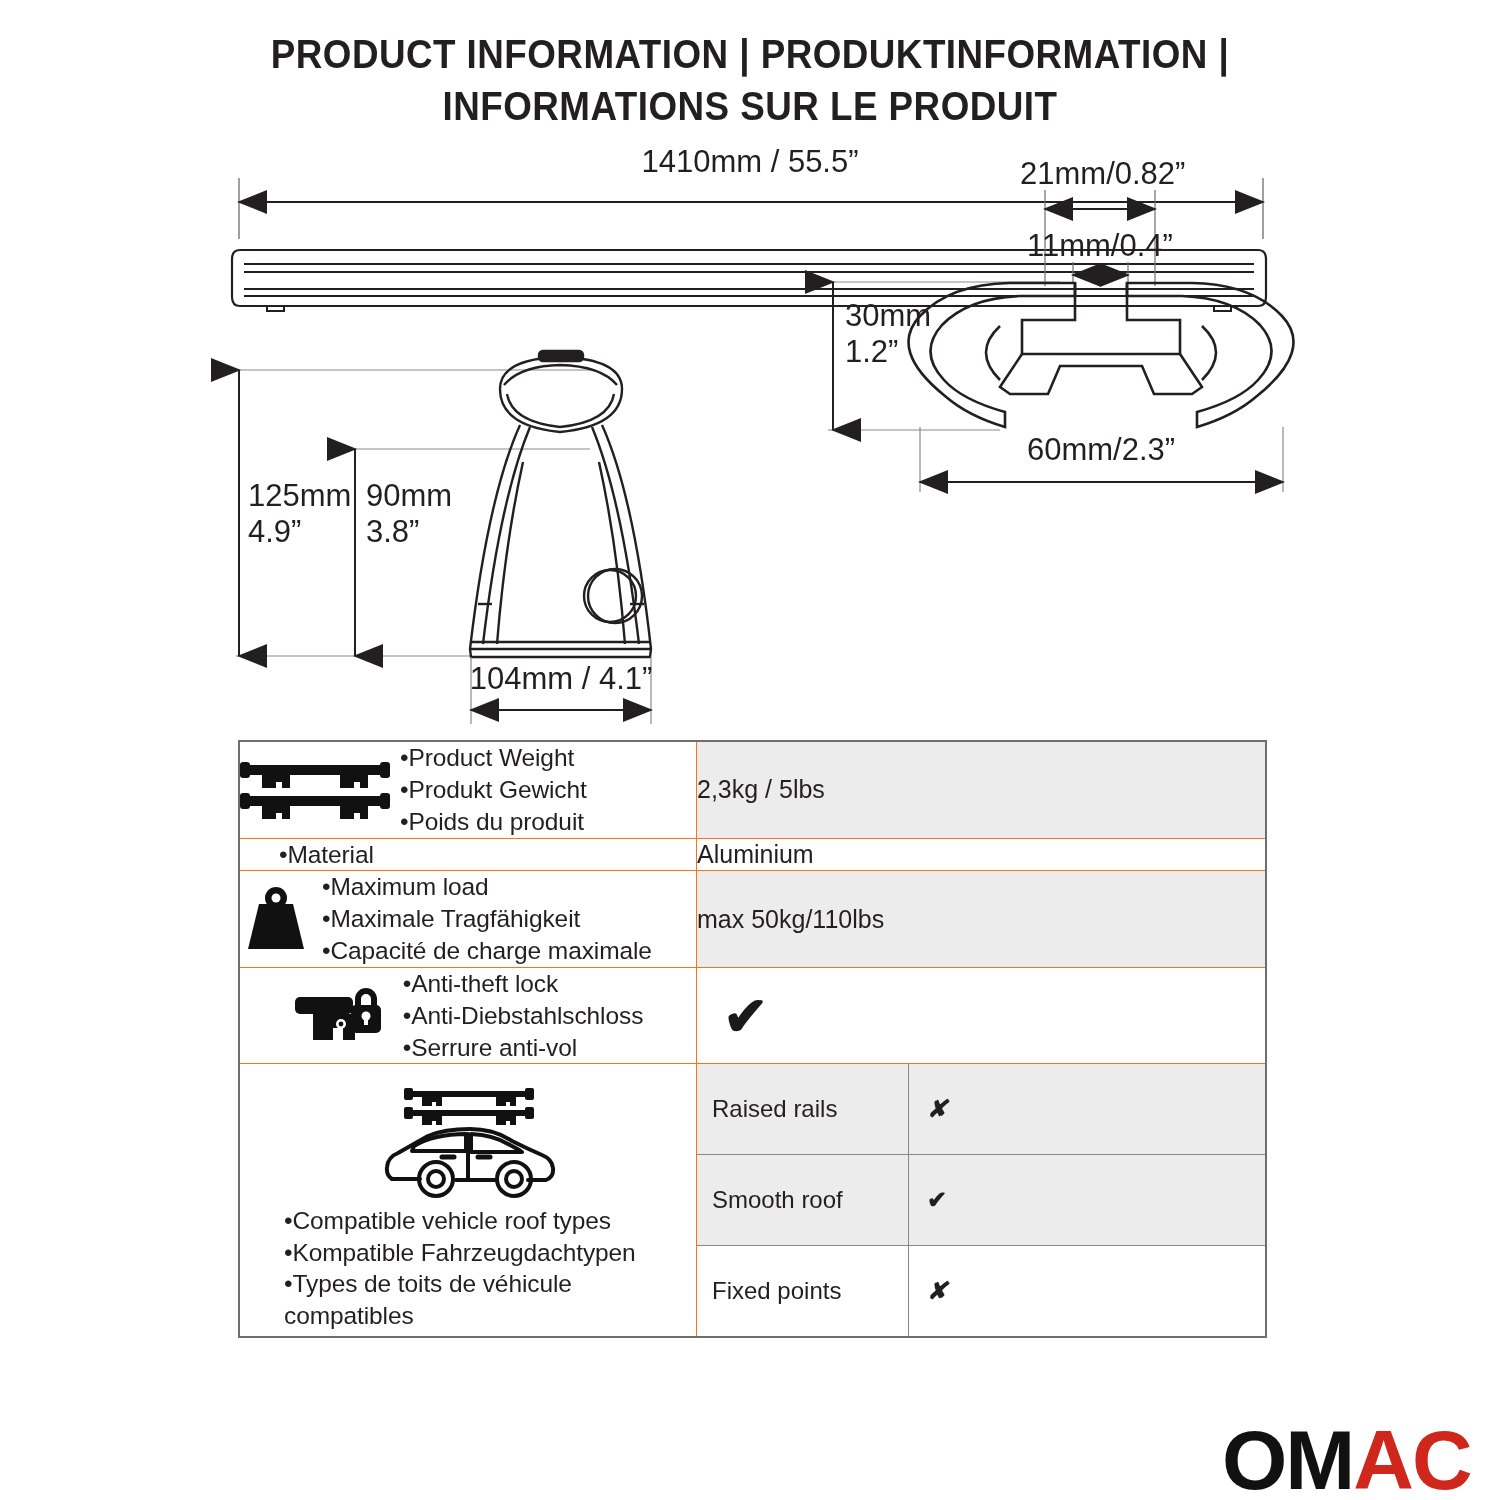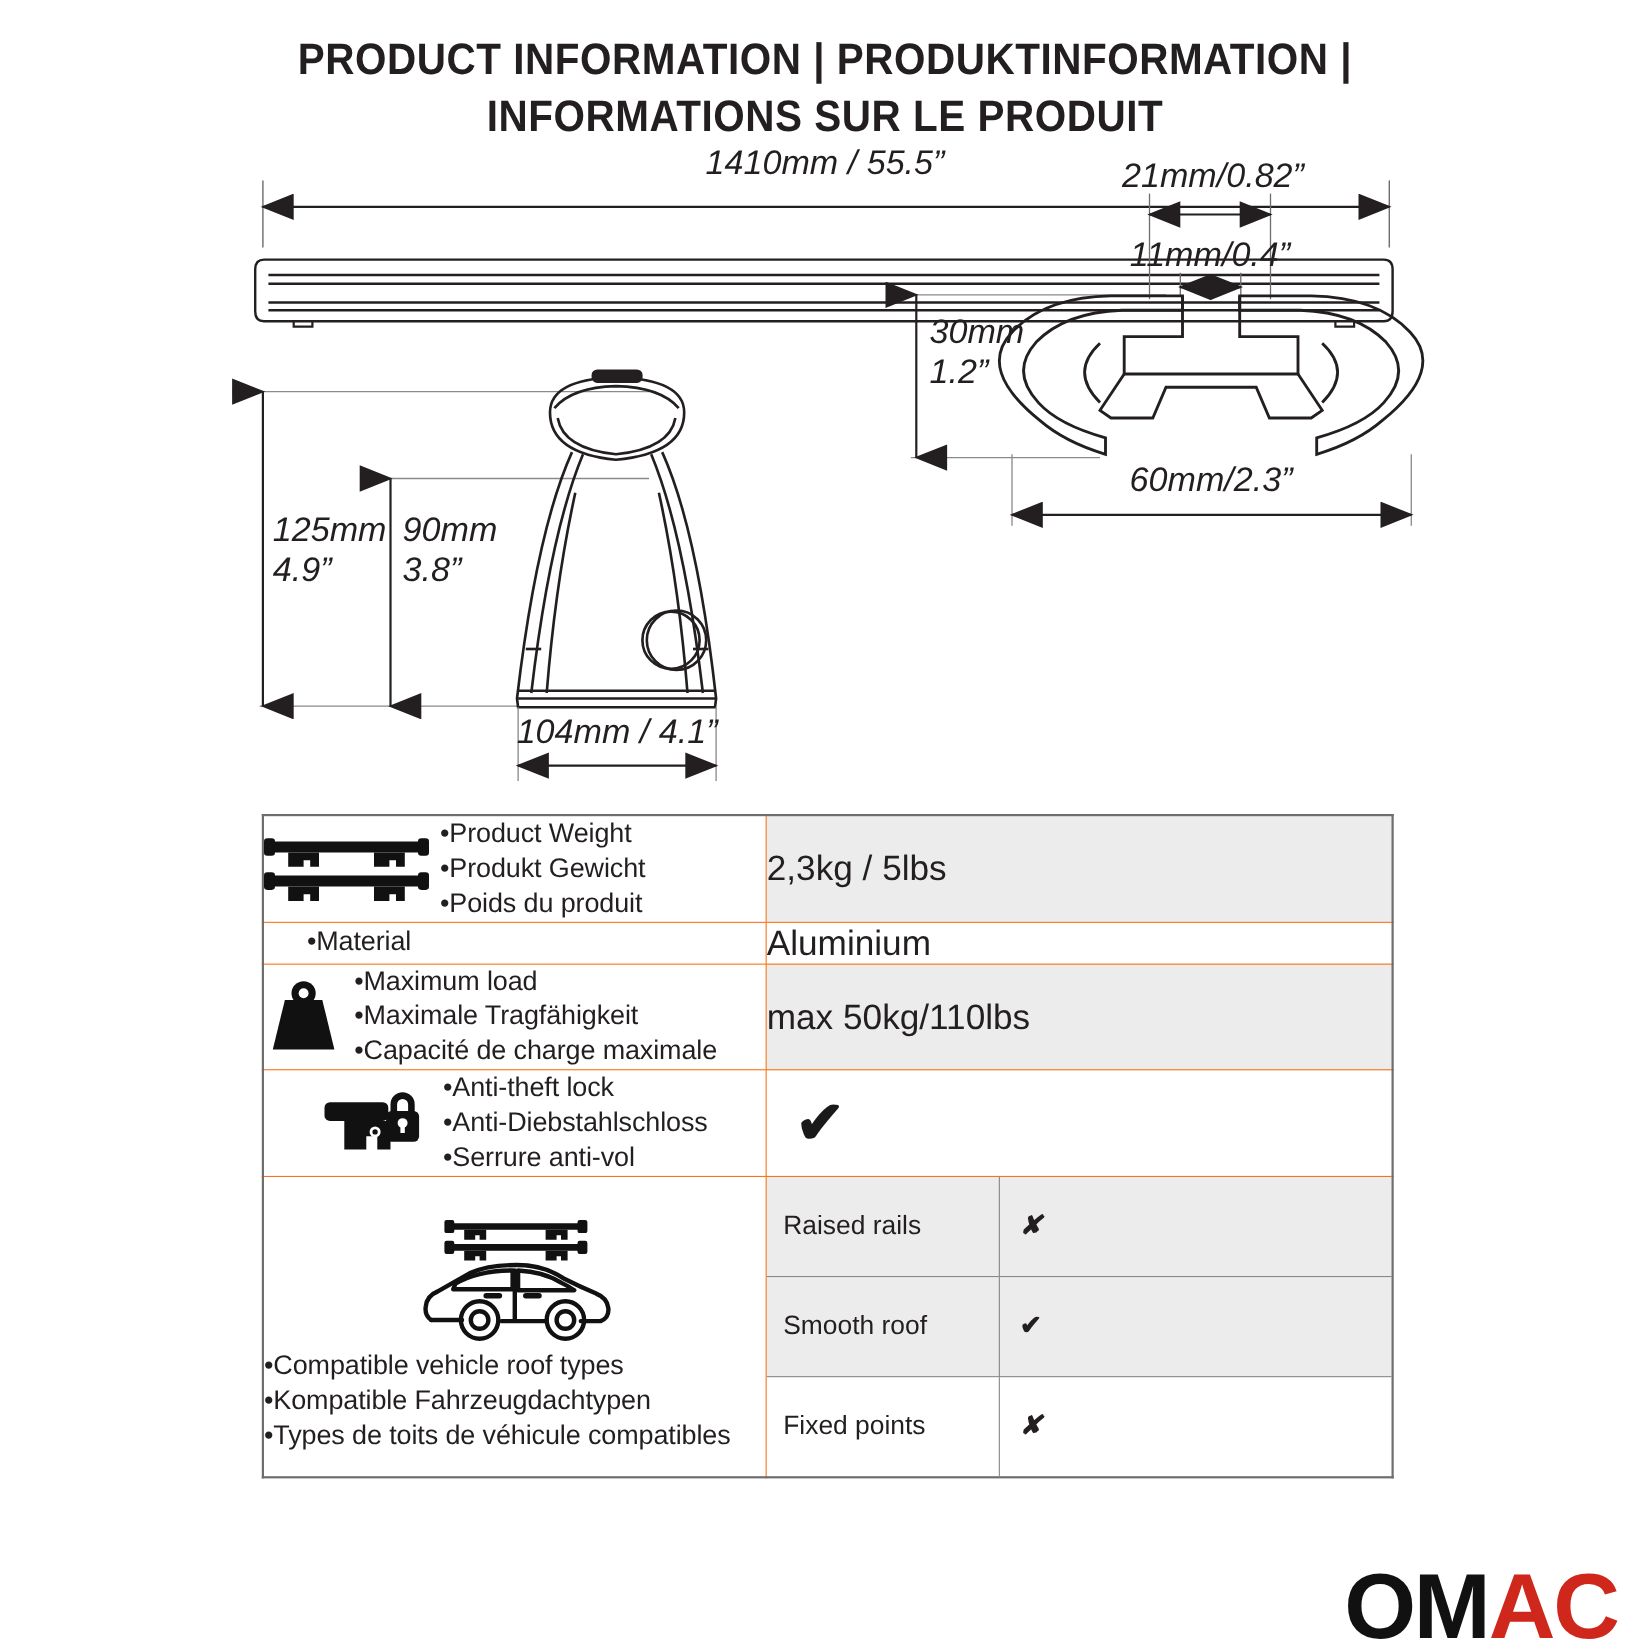--- a/index.html
+++ b/index.html
@@ -36,25 +36,24 @@
     font-size: 40px;
     letter-spacing: 0.5px;
     line-height: 52px;
     color: #231f20;
     transform: scaleX(0.92);
   }
 
   
   .drawings {
     position: absolute;
-    top: 130px;
+    top: 144px;
     left: 0;
     width: 1500px;
     height: 590px;
-    font-style: italic;
   }
   .drawings svg { display: block; }
 
   
   .spec-table {
     position: absolute;
     left: 238px;
     top: 740px;
     width: 1026px;
     border: 2px solid #6e6e6e;
@@ -85,24 +84,24 @@
     align-items: center;
     justify-content: center;
   }
   .bullets {
     font-size: 24.5px;
     line-height: 1.30;
     color: #231f20;
     letter-spacing: -0.1px;
     white-space: nowrap;
   }
-  .bullets.wrapped { white-space: normal; }
+  .bullets.wrapped { white-space: normal; margin-left: 44px; }
   .value-cell {
     padding: 10px 0 10px 26px;
-    font-size: 32px;
+    font-size: 25px;
     color: #231f20;
   }
   .check-big {
     font-size: 54px;
     line-height: 1;
     font-weight: bold;
     color: #1a1a1a;
     padding-left: 26px;
   }
 

